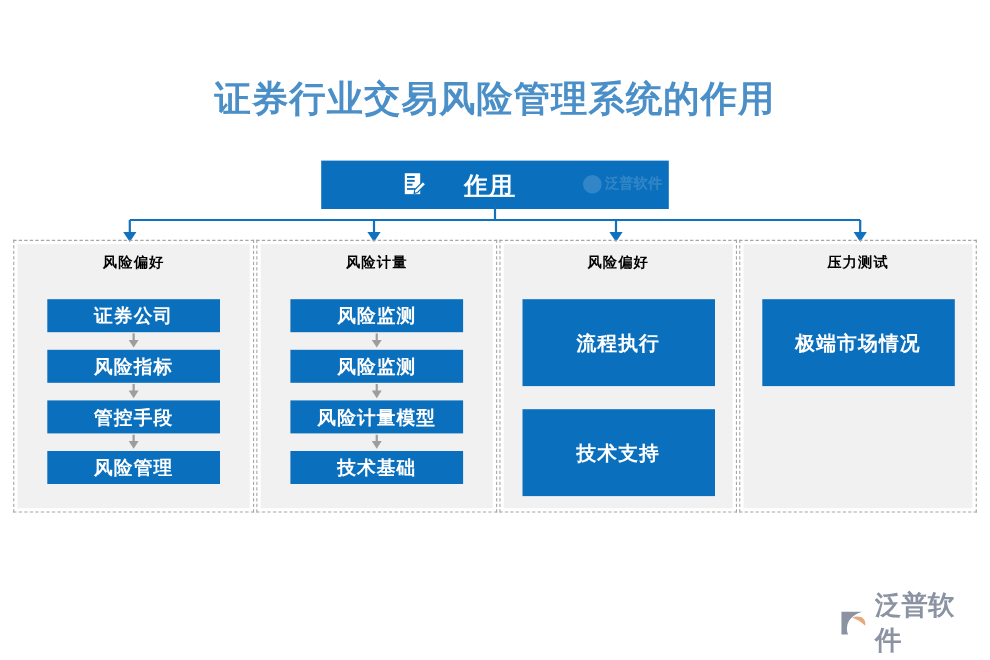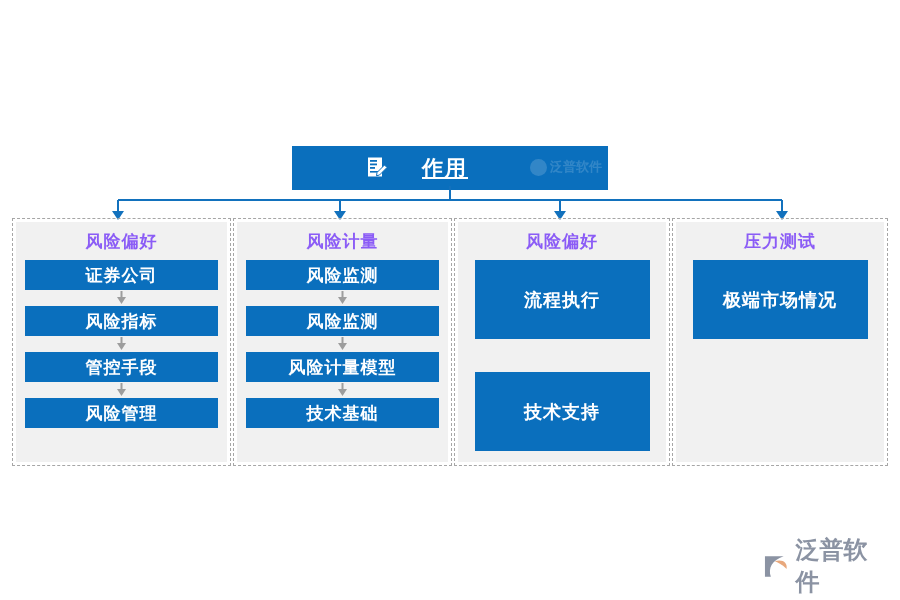--- a/index.html
+++ b/index.html
@@ -123,26 +123,26 @@
     box-sizing: border-box;
     padding-top: 8px;
     padding-bottom: 9px;
   }
   .col-w1 { width: 219px; }
   .col-w2 { width: 219px; }
   .col-w3 { width: 216px; }
   .col-w4 { width: 216px; }
 
   .col-heading {
-    color: #8b5cf6;
-    font-size: 17px;
+    color: #000000;
+    font-size: 13px;
     font-weight: bold;
     font-family: "DejaVu Sans", "Liberation Sans", sans-serif;
     letter-spacing: 1px;
-    margin-bottom: 7px;
+    margin-bottom: 24px;
   }
 
   .items {
     display: flex;
     flex-direction: column;
     align-items: center;
     flex: 1;
     justify-content: flex-start;
   }
   .items.spread {
@@ -154,21 +154,21 @@
     background: #0a6fbd;
     color: #ffffff;
     font-weight: bold;
     font-family: "DejaVu Sans", "Liberation Sans", sans-serif;
     display: flex;
     align-items: center;
     justify-content: center;
     letter-spacing: 1px;
   }
   .item-small {
-    width: 193px;
+    width: 157px;
     height: 30px;
     font-size: 17px;
   }
   .item-large {
     width: 175px;
     height: 79px;
     font-size: 18px;
   }
   .arrow-gap {
     width: 12px;
@@ -205,20 +205,21 @@
     text-align: center;
     margin-top: 1px;
     letter-spacing: 0.3px;
   }
 </style>
 </head>
 <body>
 
 <div id="page">
 
+  <div class="page-title">证券行业交易风险管理系统的作用</div>
 
   <div class="root-box">
     <svg class="root-icon" viewBox="0 0 22 24">
       <rect x="2" y="1.5" width="14" height="19" fill="#ffffff"></rect>
       <rect x="4" y="4" width="7" height="1.8" fill="#0a6fbd"></rect>
       <rect x="4" y="7.5" width="7" height="1.8" fill="#0a6fbd"></rect>
       <rect x="4" y="11" width="5" height="1.8" fill="#0a6fbd"></rect>
       <rect x="4" y="15" width="8" height="1.6" fill="#0a6fbd"></rect>
       <path d="M11 16.5 L18.5 9 L21 11.5 L13.5 19 L10.5 19.8 Z" fill="#ffffff" stroke="#0a6fbd" stroke-width="1"></path>
     </svg>

